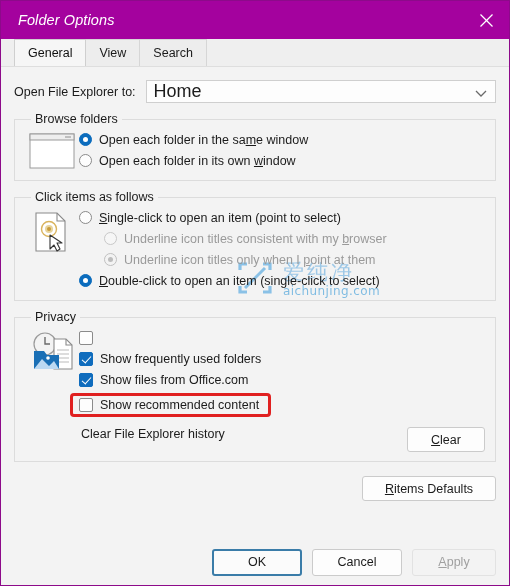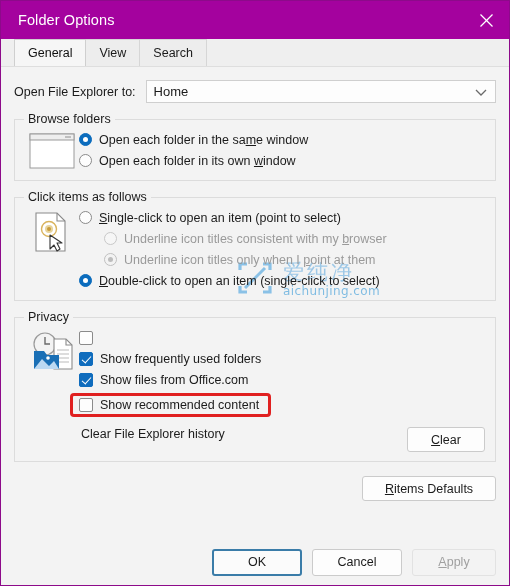--- a/index.html
+++ b/index.html
@@ -24,20 +24,21 @@
     height:38px;flex:0 0 38px;
     background:#a4029e;
     display:flex;align-items:center;
     position:relative;
   }
   .title-text{
     color:#ffffff;
     font-size:14.5px;
     margin-left:17px;
     letter-spacing:.1px;
+    font-style:italic;
   }
   .close-btn{
     position:absolute;right:0;top:0;
     width:46px;height:38px;
     display:flex;align-items:center;justify-content:center;
     color:#ffffff;
   }
   .close-btn svg{display:block;}
   
   .tabstrip{
@@ -82,39 +83,39 @@
   .row-explorer .lbl{font-size:12.5px;}
   .combo{
     margin-left:10px;
     flex:1;
     height:23px;
     background:#fdfdfd;
     border:1px solid #cfcfcf;
     display:flex;align-items:center;
     box-sizing:border-box;
     padding:0 7px;
-    font-size:13px;
+    font-size:18px;
     position:relative;
   }
   .combo .chev{
     position:absolute;right:8px;top:50%;
     transform:translateY(-50%);
     color:#6a6a6a;
   }
   
   .group{
     position:relative;
     border:1px solid #dcdcdc;
     margin-top:16px;
     padding:9px 10px 9px 10px;
     box-sizing:border-box;
   }
   .group > .legend{
     position:absolute;
-    top:-8px;left:9px;
+    top:-8px;left:16px;
     background:#f3f3f3;
     padding:0 4px;
     font-size:12.5px;
     color:#1b1b1b;
   }
   .grow{display:flex;align-items:flex-start;}
   .gicon{
     flex:0 0 54px;
     display:flex;align-items:flex-start;justify-content:center;
     padding-top:4px;

